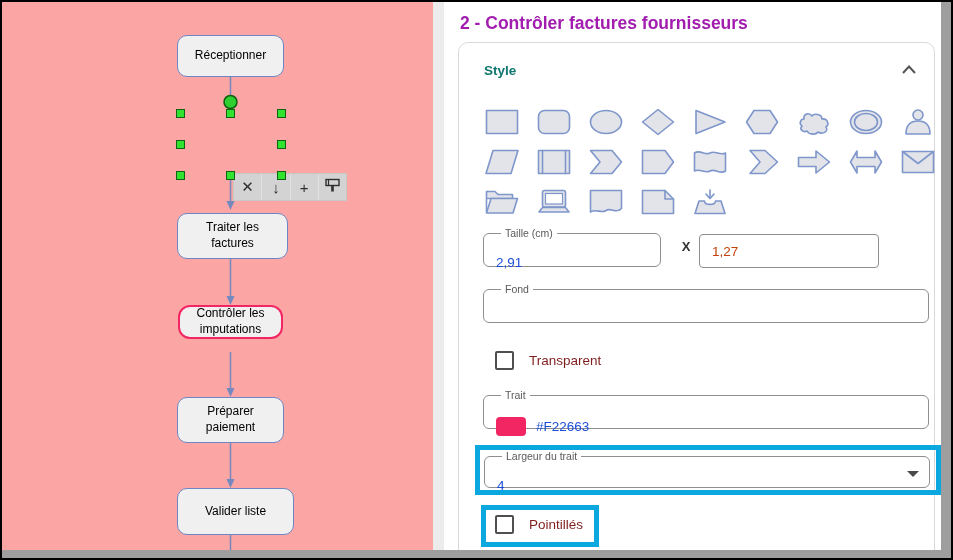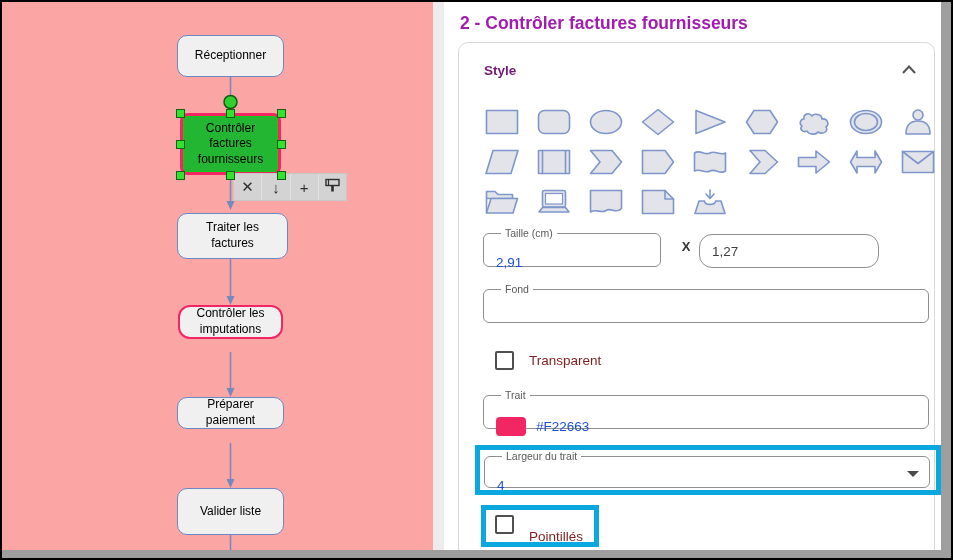--- a/index.html
+++ b/index.html
@@ -28,37 +28,37 @@
   .handle { position:absolute; width:9px; height:9px; background:#2fe32f; border:1px solid #146114; box-sizing:border-box; z-index:6; }
   .mini-toolbar { position:absolute; left:231px; top:171px; width:114px; height:28px; background:#d3d3d3;
           border:1px solid #c7c7c7; box-sizing:border-box; display:flex; z-index:5; }
   .tb-btn { flex:1; display:flex; align-items:center; justify-content:center; font-size:15px; color:#2e2e2e; border-left:1px solid #e2e2e2; }
   .tb-btn:first-child { border-left:none; }
 
   
   .panel-title { position:absolute; left:458px; top:11px; font-size:17.5px; font-weight:700; color:#a21caf; }
   .card { position:absolute; left:456px; top:40px; width:477px; height:520px; background:#fff;
           border:1px solid #d9d9d9; border-radius:10px; box-sizing:border-box; }
-  .style-header { position:absolute; left:25px; top:20px; font-size:13.5px; font-weight:700; color:#701a75; }
+  .style-header { position:absolute; left:25px; top:20px; font-size:13.5px; font-weight:700; color:#0f766e; }
   .chev { position:absolute; right:18px; top:22px; width:14px; height:9px; }
   .chev svg { display:block; }
 
   .shape-row { position:absolute; left:25px; display:flex; align-items:center; gap:16px; height:30px; }
   .shape { display:inline-flex; }
   .shape svg { display:block; }
   .shape-stroke { stroke:#7e96cb; stroke-width:1.6; fill:#e3e4e9; stroke-linejoin:round; }
   .shape-line { stroke:#7e96cb; stroke-width:1.6; fill:none; stroke-linejoin:round; stroke-linecap:round; }
   .text-shape-label { font-size:10px; font-weight:700; color:#111; margin-left:8px; }
 
   fieldset.mfield { position:absolute; margin:0; padding:0 0 0 12px; border:1px solid #8f8f8f; border-radius:6px; box-sizing:border-box; background:#fff; }
   fieldset.mfield legend { font-size:10.5px; color:#5a5a5a; padding:0 4px; margin-left:5px; }
   .mval { font-size:13.5px; color:#1d4ed8; margin-top:16px; display:flex; align-items:center; gap:10px; }
   .swatch { width:30px; height:19px; border-radius:4px; display:inline-block; }
-  .plainfield { position:absolute; border:1px solid #8f8f8f; border-radius:13px; box-sizing:border-box;
-          display:flex; align-items:center; padding-left:12px; font-size:13.5px; color:#404040; background:#fff; }
+  .plainfield { position:absolute; border:1px solid #8f8f8f; border-radius:4px; box-sizing:border-box;
+          display:flex; align-items:center; padding-left:12px; font-size:13.5px; color:#c2410c; background:#fff; }
   .x-sep { position:absolute; left:216px; top:196px; width:22px; text-align:center; font-size:13px; font-weight:700; color:#333; }
 
   .cb { position:absolute; width:19px; height:19px; border:2px solid #4f4f4f; border-radius:2px; background:#fff; box-sizing:border-box; }
   .cb-label { position:absolute; font-size:13.5px; color:#7f1d1d; }
 
   .hl { position:absolute; border:5px solid var(--highlight); box-sizing:border-box; }
   .caret { position:absolute; left:448px; top:428px; width:0; height:0; border-left:6px solid transparent; border-right:6px solid transparent; border-top:6px solid #4a4a4a; }
 </style>
 </head>
 <body>
@@ -77,24 +77,20 @@
       <line class="cline" x1="228.5" y1="350" x2="228.5" y2="387"></line>
       <polygon class="chead" points="224.5,386 232.5,386 228.5,395"></polygon>
       <line class="cline" x1="228.5" y1="441" x2="228.5" y2="478"></line>
       <polygon class="chead" points="224.5,477 232.5,477 228.5,486"></polygon>
       <line class="cline" x1="228.5" y1="533" x2="228.5" y2="550"></line>
       <circle cx="228.5" cy="100" r="6.5" fill="#2FCF2F" stroke="#0E5E0E" stroke-width="1.5"></circle>
     </svg>
 
     <div class="node" style="left:175px; top:33px; width:107px; height:42px;">Réceptionner</div>
 
-    <div class="node-selected">
-      <span>Contrôler factures fournisseurs</span>
-      <span class="dash"></span>
-    </div>
 
     <div class="handle" style="left:173.5px; top:106.5px;"></div>
     <div class="handle" style="left:224px;   top:106.5px;"></div>
     <div class="handle" style="left:274.5px; top:106.5px;"></div>
     <div class="handle" style="left:173.5px; top:137.5px;"></div>
     <div class="handle" style="left:274.5px; top:137.5px;"></div>
     <div class="handle" style="left:173.5px; top:168.5px;"></div>
     <div class="handle" style="left:224px;   top:168.5px;"></div>
     <div class="handle" style="left:274.5px; top:168.5px;"></div>
 
@@ -116,23 +112,23 @@
             <rect x="7.2" y="8.5" width="2.6" height="6" fill="#2e2e2e"></rect>
           </svg>
         </span>
       </div>
     </div>
 
     <div class="node" style="left:175px; top:211px; width:111px; height:46px;">Traiter les factures</div>
 
     <div class="node node-pink" style="left:176px; top:303px; width:105px; height:34px;">Contrôler les imputations</div>
 
-    <div class="node" style="left:175px; top:395px; width:107px; height:32px;">Préparer paiement</div>
-
-    <div class="node" style="left:175px; top:486px; width:107px; height:47px;">Valider liste</div>
+    <div class="node" style="left:175px; top:395px; width:107px; height:46px;">Préparer paiement</div>
+
+    <div class="node" style="left:175px; top:486px; width:117px; height:47px;">Valider liste</div>
   </div>
 
   <div class="separator"></div>
   <div class="rightpane"></div>
 
   <div class="panel-title">2 - Contrôler factures fournisseurs</div>
 
   <div class="card">
     <div class="style-header">Style</div>
     <div class="chev">
@@ -320,18 +316,18 @@
 
     <div class="hl" style="left:16px; top:402px; width:466px; height:50px;"></div>
     <fieldset class="mfield" style="left:25px; top:407px; width:446px; height:38px;">
       <legend>Largeur du trait</legend>
       <div class="mval">4</div>
     </fieldset>
     <div class="caret"></div>
 
     <div class="hl" style="left:22px; top:462px; width:118px; height:42px;"></div>
     <span class="cb" style="left:36px; top:472px;"></span>
-    <span class="cb-label" style="left:70px; top:474px;margin-top:12px;">Pointillés</span>
+    <span class="cb-label" style="left:70px; top:474px;">Pointillés</span>
   </div>
 
   <div class="vscroll"></div>
   <div class="hscroll"></div>
 </div>
 
 </body></html>

